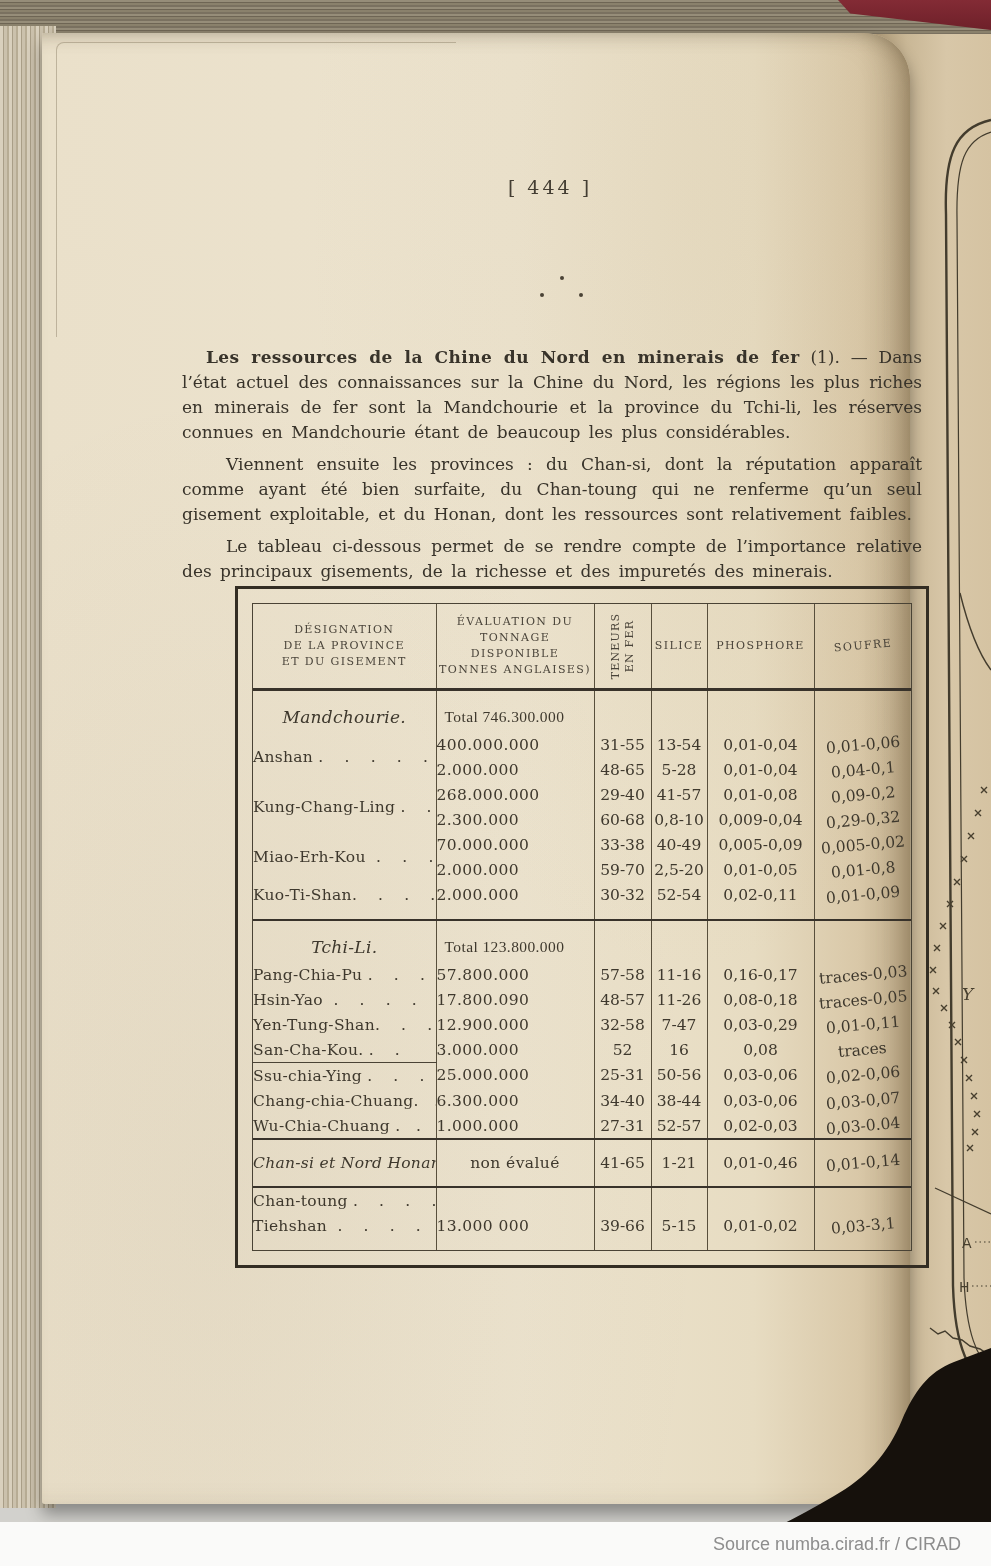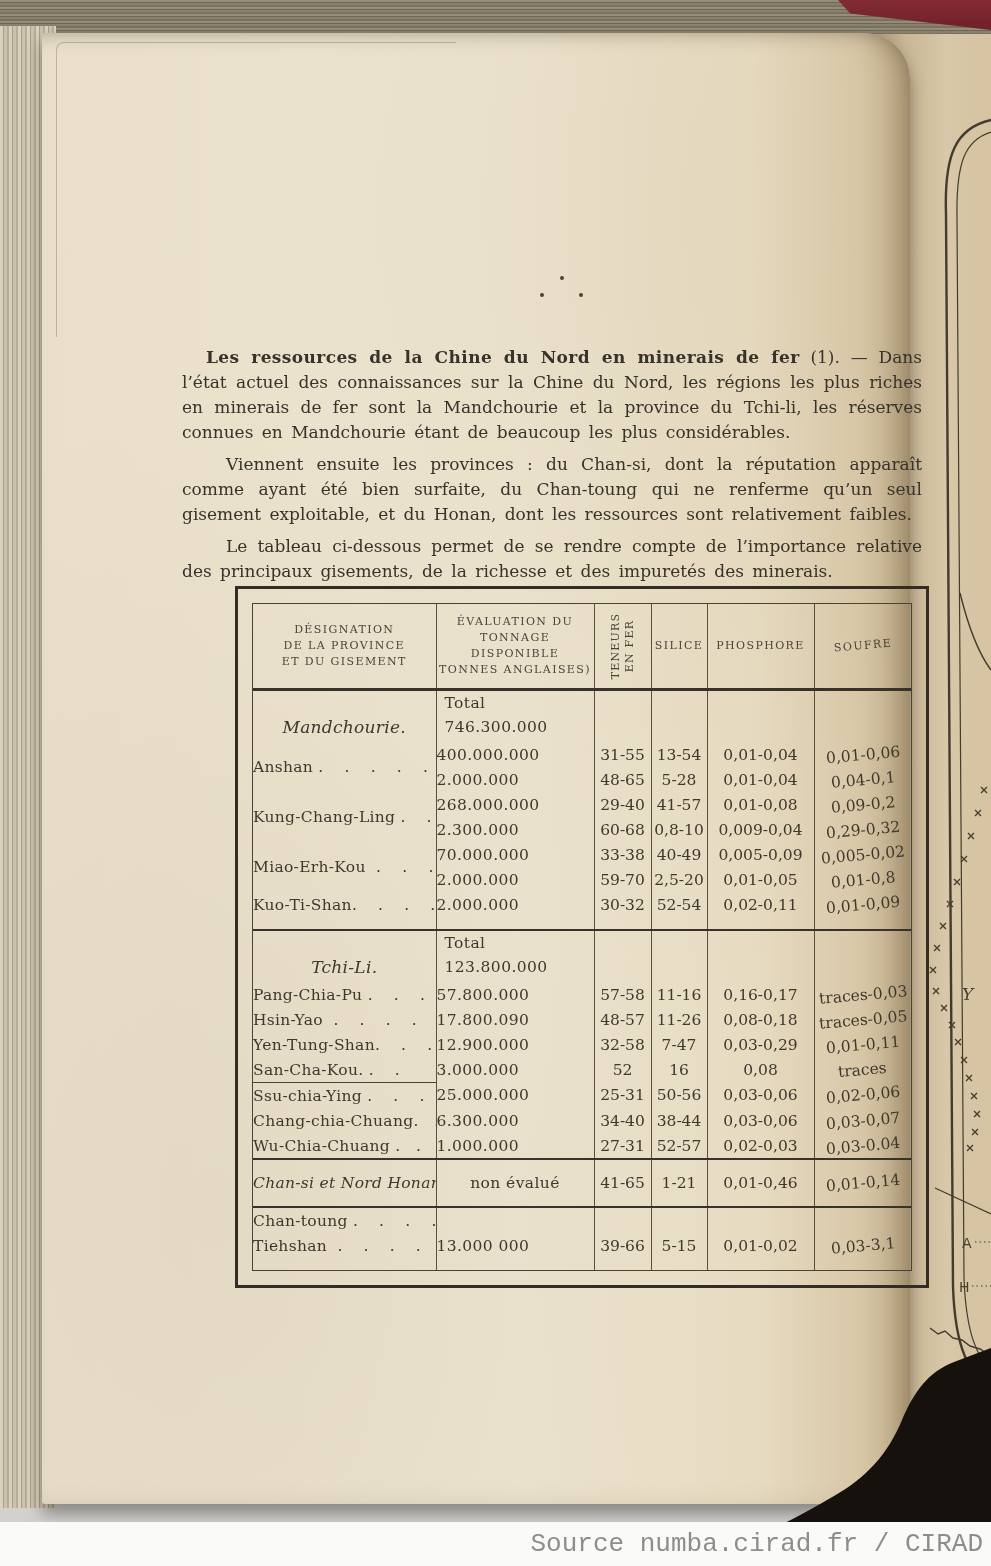--- a/index.html
+++ b/index.html
@@ -70,21 +70,21 @@
     transform:translate(-50%,-50%) rotate(-90deg);white-space:nowrap;
     text-align:center;line-height:14px;letter-spacing:1.2px;}
 
   tbody td{height:25px;font-size:15.5px;line-height:24px;
     border-right:1px solid #584f3c;}
   tbody td:last-child,tbody td.c-sou{border-right:none;}
   td.c-name{text-align:left;padding-left:7px;white-space:pre;letter-spacing:.3px;}
   td.c-name.it{font-style:italic;}
   td.c-name.rule-under{border-bottom:1.6px solid #4a4335;}
   td.c-ton{text-align:left;padding-right:18px;letter-spacing:.4px;}
-  td.c-ton.left{text-align:left;padding-left:8px;}
+  td.c-ton.left{text-align:left;padding-left:8px;font-family:Liberation Serif, serif;}
   td.c-ton.center{text-align:center;padding-right:0;}
   td.c-fer,td.c-sil,td.c-pho,td.c-sou{text-align:center;}
   .tilt{display:inline-block;transform:rotate(-5deg);}
   tr.row-province td{height:38px;vertical-align:bottom;padding-bottom:3px;}
   tr.row-province td.c-name{text-align:center;font-style:italic;font-size:17px;padding-left:0;}
   tr.row-big td{height:46px;}
   tbody.sec-rule tr:first-child td{border-top:2px solid #38322a;margin-left:41px;}
   tr.row-spacer td{height:12px;}
 
   .footnote{position:absolute;left:140px;top:1197px;width:712px;
@@ -92,22 +92,22 @@
   .footnote .ind{display:inline-block;width:62px;}
   .fn-sc{font-variant:small-caps;letter-spacing:1px;}
   .fn-it{font-style:italic;}
 
   
   .wedge{position:absolute;left:700px;top:1330px;z-index:5;}
 
   
   .source-bar{position:absolute;left:0;bottom:0;width:991px;height:44px;z-index:6;
     background:#fafaf9;display:flex;align-items:center;justify-content:flex-end;
-    box-sizing:border-box;padding-right:8px;
-    font-family:Liberation Mono, monospace;font-size:26px;color:#8d8d8d;}
+    box-sizing:border-box;padding-right:30px;
+    font-family:Liberation Sans, sans-serif;font-size:18px;color:#8d8d8d;}
 </style>
 </head>
 <body>
 
 <div class="scene">
 
   <div class="back-page">
     <svg width="117" height="1452" viewBox="0 0 117 1452">
       <g stroke="#433c2d" fill="none">
         <path d="M 117,92 C 82,100 70,126 72,186 L 79,1258 C 81,1322 96,1348 117,1358" stroke-width="2.4"></path>
@@ -146,20 +146,21 @@
   </div>
 
   <div class="edge-top"></div>
   <div class="cover-corner"></div>
   <div class="edge-left"></div>
 
   <div class="page">
     <div class="page-edge-line"></div>
     <div class="content">
 
+      <div class="pagenum">[ 444 ]</div>
 
       <div class="ornament">
           <i></i>
           <i></i>
           <i></i>
         </div>
 
       <div class="bodytext">
         <p class="p1"><span class="lead">Les ressources de la Chine du Nord en minerais de fer</span> <span>(1).</span> <span>—</span> <span>Dans l’état actuel des connaissances sur la Chine du Nord, les régions les plus riches en minerais de fer sont la Mandchourie et la province du Tchi-li, les réserves connues en Mandchourie étant de beaucoup les plus considérables.</span></p>
         <p class="ind">Viennent ensuite les provinces : du Chan-si, dont la réputation apparaît comme ayant été bien surfaite, du Chan-toung qui ne renferme qu’un seul gisement exploitable, et du Honan, dont les ressources sont relativement faibles.</p>

